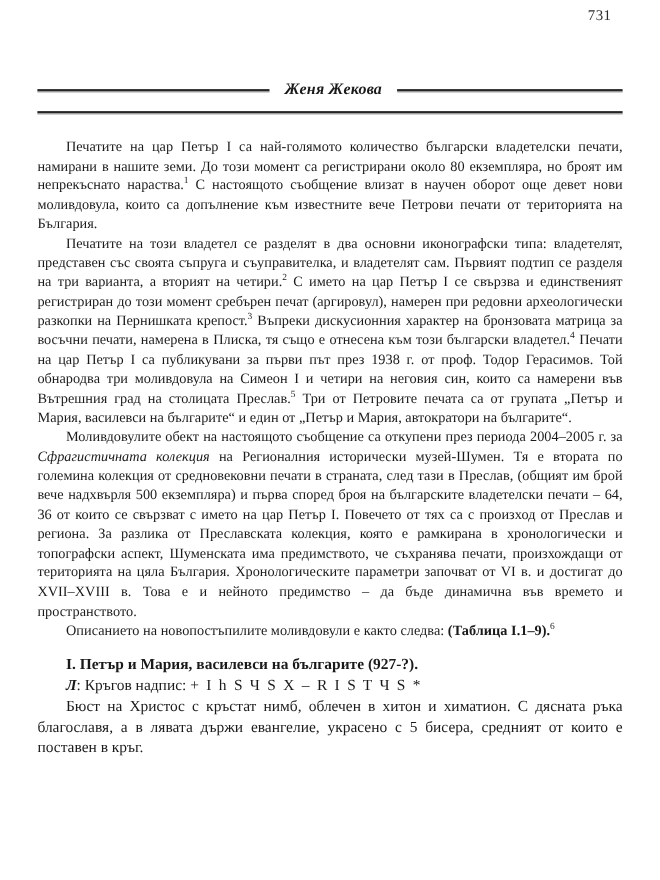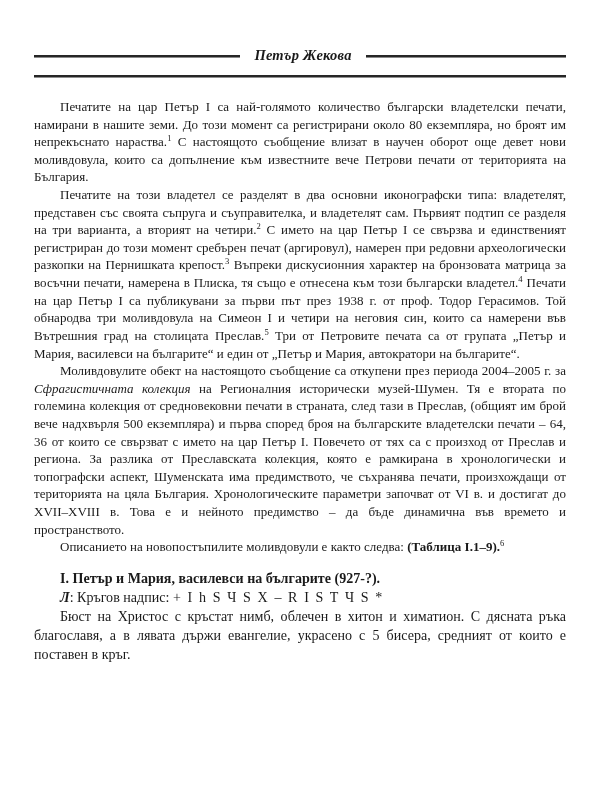--- a/index.html
+++ b/index.html
@@ -128,24 +128,25 @@
     margin: 0;
     text-indent: 26px;
     text-align: justify;
   }
 </style>
 </head>
 <body>
 
 <div class="page">
 
+  <div class="folio">731</div>
 
   <div class="author-band">
     <div class="rule rule-left"></div>
-    <div class="author-name">Петър Жекова</div>
+    <div class="author-name">Женя Жекова</div>
     <div class="rule rule-right"></div>
   </div>
 
 
   <div class="title-rule"></div>
 
   <div class="body-text">
 
     <p><span>Печатите на цар Петър I са най-голямото количество български владетелски печати, намирани в нашите земи. До този момент са регистрирани около 80 екземпляра, но броят им непрекъснато нараства.</span><sup>1</sup><span> С настоящото съобщение влизат в научен оборот още девет нови моливдовула, които са допълнение към известните вече Петрови печати от територията на България.</span></p>
 

